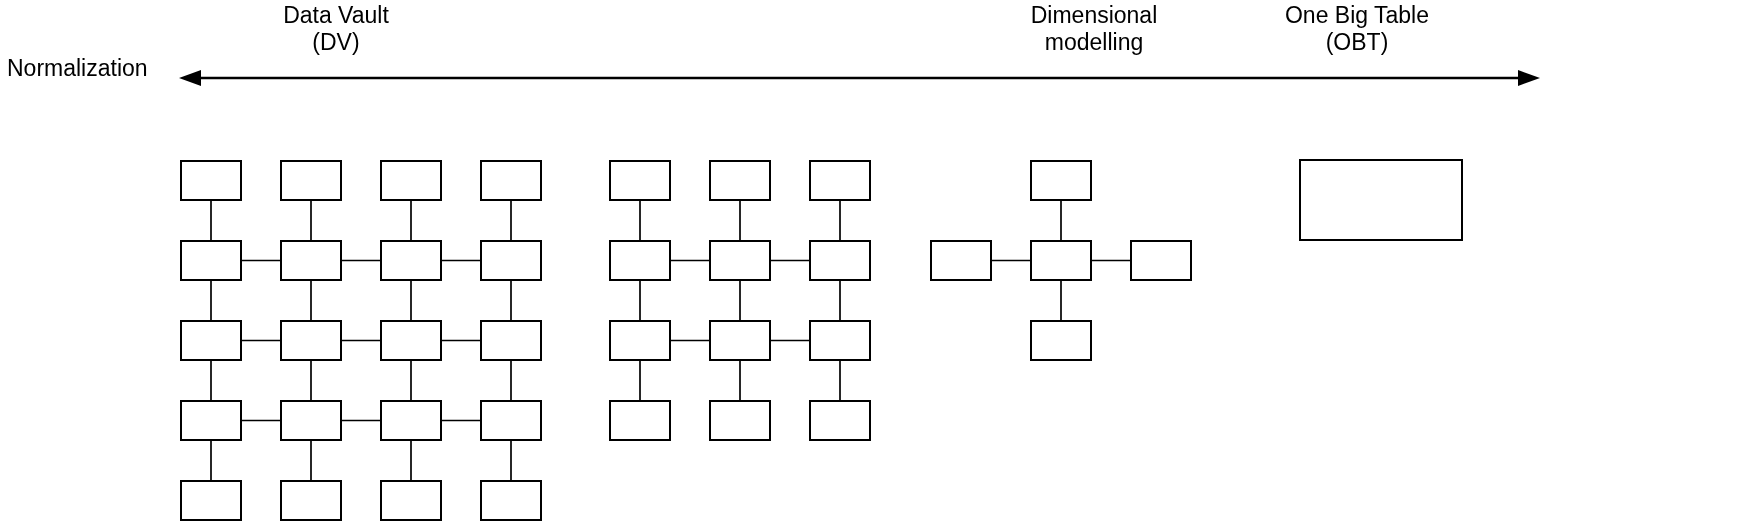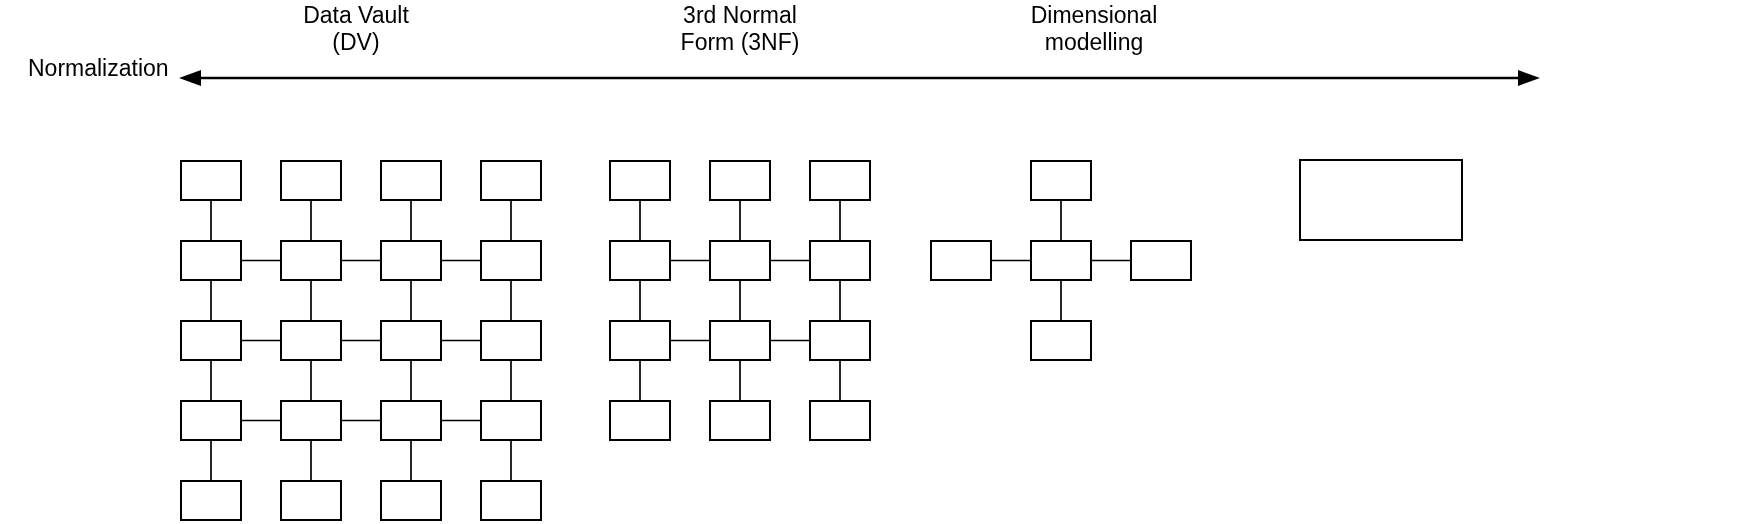--- a/index.html
+++ b/index.html
@@ -33,21 +33,21 @@
   .approach-label .line {
     display: block;
   }
   .axis-label {
     position: absolute;
     top: 55px;
     font-size: 23px;
     line-height: 27px;
     white-space: nowrap;
   }
-  .axis-label.left  { left: 7px; margin-left: 21px; }
+  .axis-label.left  { left: 7px; }
   .axis-label.right { right: 7px; }
 </style>
 </head>
 <body>
 
 <div class="canvas">
 
   <svg id="diagram-svg" width="1742" height="524" viewBox="0 0 1742 524">
       <line x1="193" y1="78" x2="1526" y2="78" stroke="#000000" stroke-width="2.3"></line>
       <polygon points="179,78 201,70 201,86" fill="#000000"></polygon>
@@ -130,29 +130,29 @@
       <rect x="931" y="241" width="60" height="39" fill="#ffffff" stroke="#000000" stroke-width="2"></rect>
       <rect x="1031" y="241" width="60" height="39" fill="#ffffff" stroke="#000000" stroke-width="2"></rect>
       <rect x="1131" y="241" width="60" height="39" fill="#ffffff" stroke="#000000" stroke-width="2"></rect>
       <rect x="1031" y="321" width="60" height="39" fill="#ffffff" stroke="#000000" stroke-width="2"></rect>
       <rect x="1300" y="160" width="162" height="80" fill="#ffffff" stroke="#000000" stroke-width="2"></rect>
     </svg>
 
   <div class="axis-label left">Normalization</div>
 
 
-  <div class="approach-label" style="left: 356px;">
+  <div class="approach-label" style="left: 336px;">
     <span class="line">Data Vault</span>
     <span class="line">(DV)</span>
   </div>
 
-  <div class="approach-label" style="left: 740px;">
-    <span class="line">3rd Normal</span>
-    <span class="line">Form (3NF)</span>
-  </div>
 
   <div class="approach-label" style="left: 1094px;">
     <span class="line">Dimensional</span>
     <span class="line">modelling</span>
   </div>
 
+  <div class="approach-label" style="left: 1357px;">
+    <span class="line">One Big Table</span>
+    <span class="line">(OBT)</span>
+  </div>
 
 </div>
 
 </body></html>

